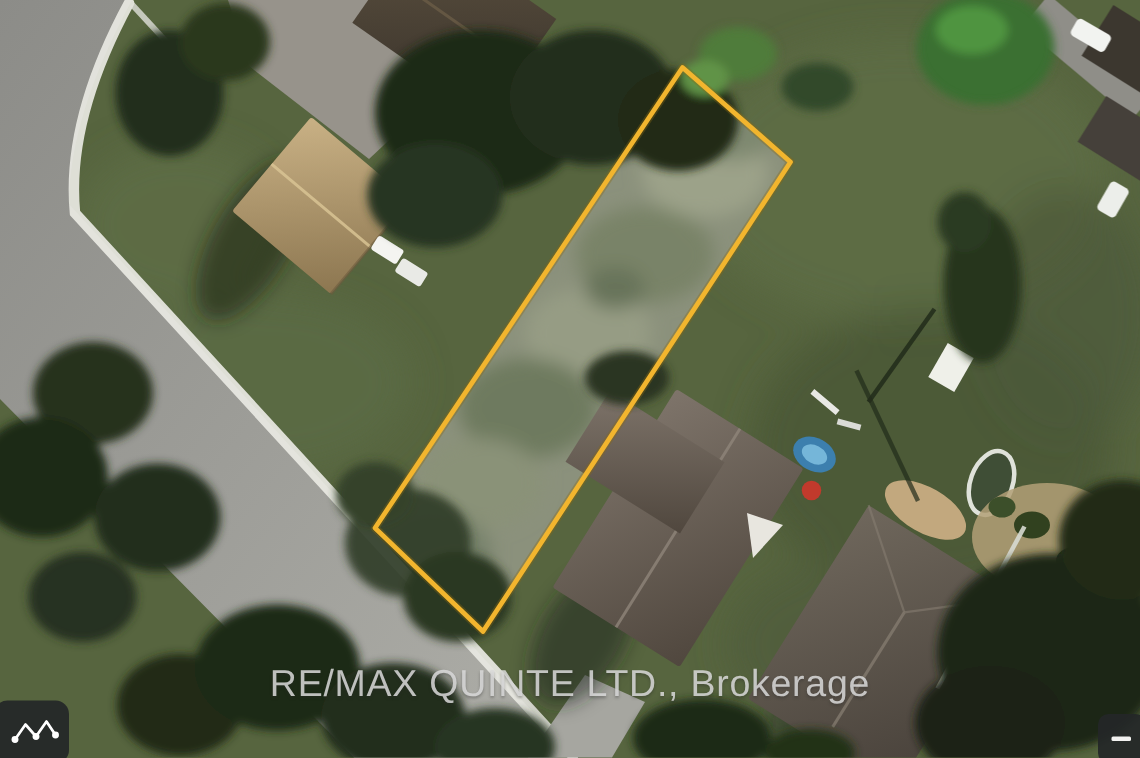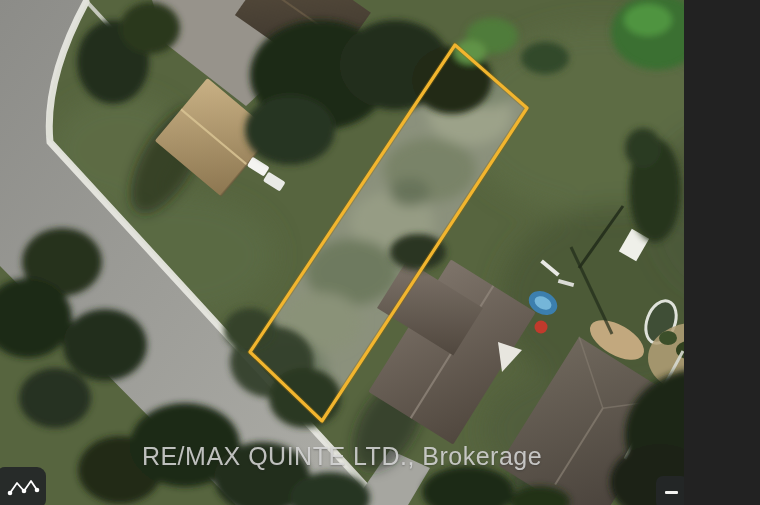--- a/index.html
+++ b/index.html
@@ -1,16 +1,16 @@
 <!DOCTYPE html>
 <html><head>
 <meta charset="utf-8">
 <style>
   html,body{margin:0;padding:0;background:#222;}
-  .stage{position:relative;width:684px;height:505px;overflow:hidden;
+  .stage{position:relative;width:760px;height:505px;overflow:hidden;
          font-family:"Liberation Sans", sans-serif;background:#57653F;}
   .stage svg{display:block;}
   .sat{position:absolute;left:0;top:0;}
   .overlay{position:absolute;left:0;top:0;pointer-events:none;}
   .lot-halo{fill:none;stroke:#8A6A10;stroke-width:5.5;opacity:.35;stroke-linejoin:round;}
   .lot-outline{fill:none;stroke:#F2B52E;stroke-width:3.2;stroke-linejoin:round;}
   .watermark{position:absolute;left:0;right:0;top:442px;text-align:center;
              font-size:25px;letter-spacing:.5px;color:rgba(219,219,219,.85);
              text-shadow:0 1px 2px rgba(40,40,40,.35);white-space:nowrap;}
   .ctrl{position:absolute;background:rgba(35,39,40,.93);}

